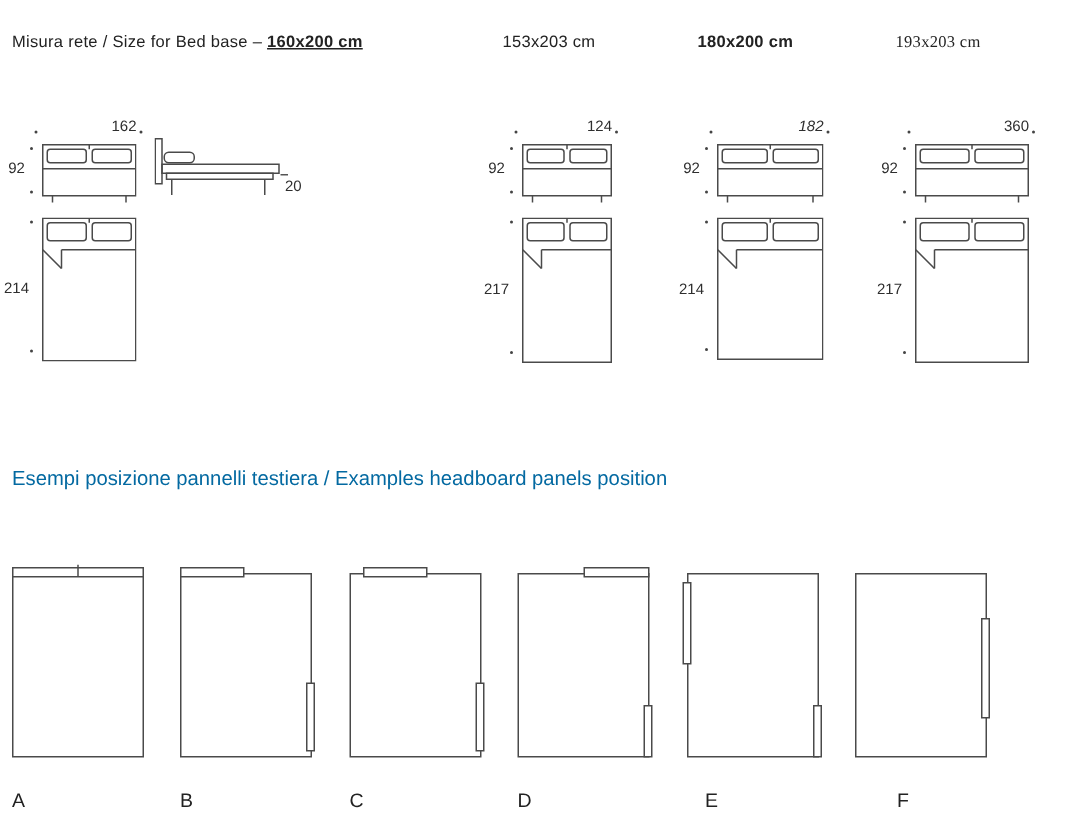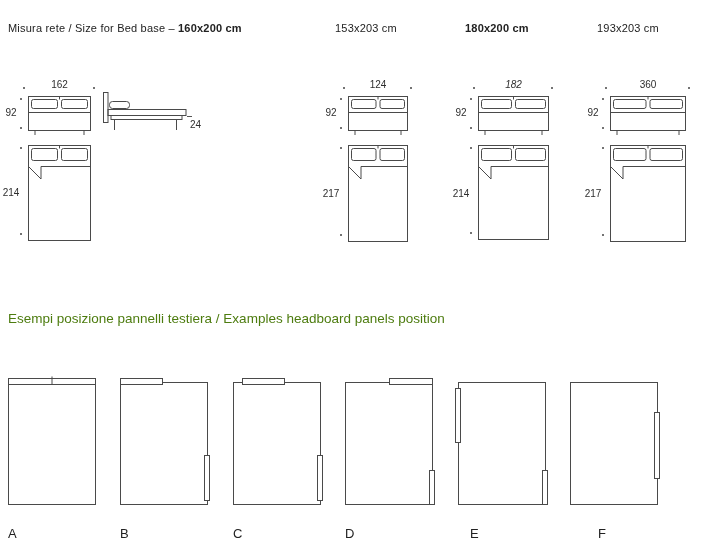--- a/index.html
+++ b/index.html
@@ -1,39 +1,39 @@
 <!DOCTYPE html>
 <html><head>
 <meta charset="utf-8">
 <style>
   html,body{margin:0;padding:0;background:#fff;}
   .page{position:relative;width:725px;height:560px;background:#ffffff;
         font-family:"Liberation Sans",sans-serif;color:#1a1a1a;overflow:hidden;}
   .abs{position:absolute;}
   .hdr{position:absolute;font-size:11px;color:#222;white-space:nowrap;letter-spacing:.2px;}
-  .hdr .b{font-weight:bold;}
+  .hdr .b{font-weight:bold;text-decoration:underline;}
   .dim{position:absolute;font-size:10px;color:#2e2e2e;white-space:nowrap;}
-  .dim.c{text-align:center;}
+  .dim.c{text-align:right;}
   .dim.r{text-align:center;}
   .dot{position:absolute;width:2px;height:2px;background:#444;border-radius:50%;}
   .tick{position:absolute;height:1px;background:#555;}
-  .title{position:absolute;font-size:13.5px;color:#4d7c0f;white-space:nowrap;}
+  .title{position:absolute;font-size:13.5px;color:#0369a1;white-space:nowrap;}
   .letter{position:absolute;font-size:13px;color:#222;}
   svg.abs g{stroke:#4a4a4a;fill:none;stroke-width:1;}
   svg.abs .panel{fill:#ffffff;}
 </style>
 </head>
 <body>
 
 <div class="page">
 
   <div class="hdr" style="left:8px;top:22px;"><span>Misura rete / Size for Bed base – </span><span class="b">160x200 cm</span></div>
   <div class="hdr" style="left:335px;top:22px;">153x203 cm</div>
   <div class="hdr" style="left:465px;top:22px;font-weight:bold;">180x200 cm</div>
-  <div class="hdr" style="left:597px;top:22px;">193x203 cm</div>
+  <div class="hdr" style="left:597px;top:22px;font-family:Liberation Serif, serif;">193x203 cm</div>
 
   <div class="dim c" style="left:28px;top:79px;width:63px;">162</div>
   <div class="dot" style="left:23px;top:87px;"></div>
   <div class="dot" style="left:93px;top:87px;"></div>
   <svg class="abs" style="left:28px;top:96px;" width="63" height="40">
     <g>
       <rect x="0.5" y="0.5" width="62" height="34"></rect>
       <rect x="3.5" y="3.5" width="26" height="9" rx="2"></rect>
       <rect x="33.5" y="3.5" width="26" height="9" rx="2"></rect>
       <line x1="31.5" y1="0.5" x2="31.5" y2="3.5"></line>
@@ -50,21 +50,21 @@
     <g>
       <rect x="0.5" y="0.5" width="4.5" height="30"></rect>
       <rect x="6.5" y="9.5" width="20" height="7" rx="3"></rect>
       <rect x="5" y="17.5" width="78" height="6"></rect>
       <rect x="8" y="23.5" width="71" height="4"></rect>
       <line x1="11.5" y1="27.5" x2="11.5" y2="38"></line>
       <line x1="73.5" y1="27.5" x2="73.5" y2="38"></line>
     </g>
   </svg>
   <div class="tick" style="left:187px;top:116px;width:5px;"></div>
-  <div class="dim" style="left:190px;top:119px;">24</div>
+  <div class="dim" style="left:190px;top:119px;">20</div>
 
   <svg class="abs" style="left:28px;top:145px;" width="63" height="96">
     <g>
       <rect x="0.5" y="0.5" width="62" height="95"></rect>
       <rect x="3.5" y="3.5" width="26" height="12" rx="2"></rect>
       <rect x="33.5" y="3.5" width="26" height="12" rx="2"></rect>
       <line x1="31.5" y1="0.5" x2="31.5" y2="3.5"></line>
       <line x1="13" y1="21.5" x2="62.5" y2="21.5"></line>
       <line x1="0.5" y1="21.5" x2="13" y2="34"></line>
       <line x1="13" y1="34" x2="13" y2="21.5"></line>

